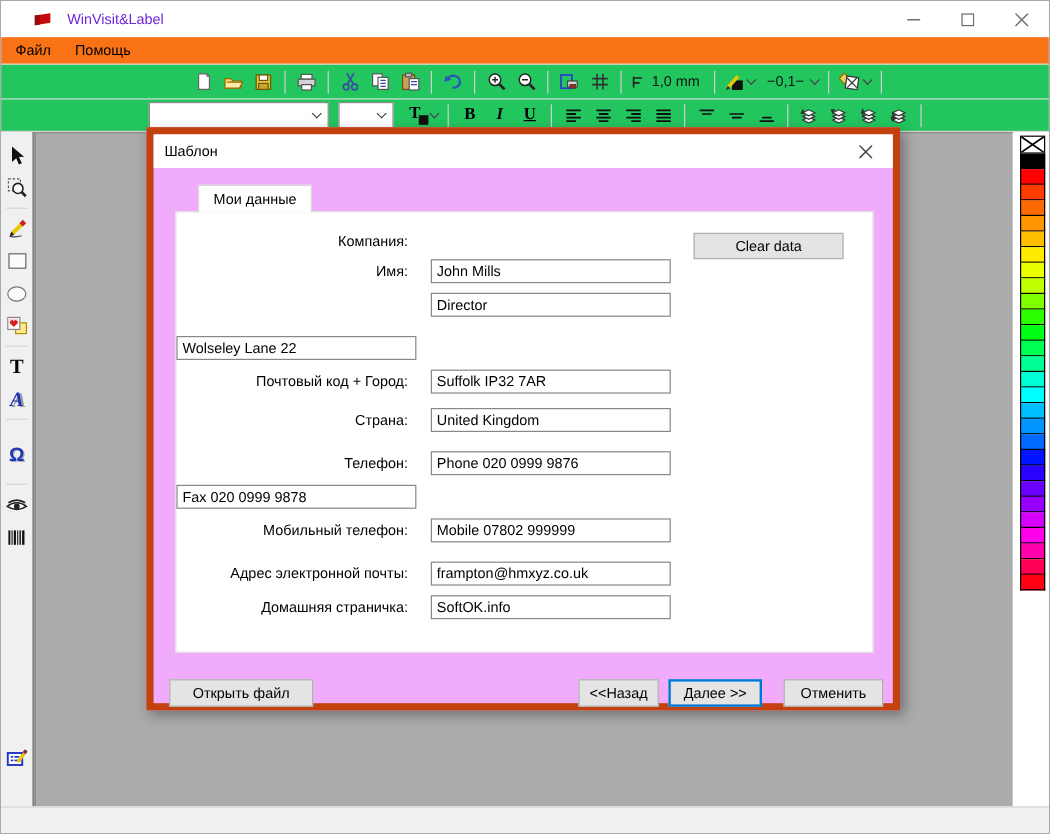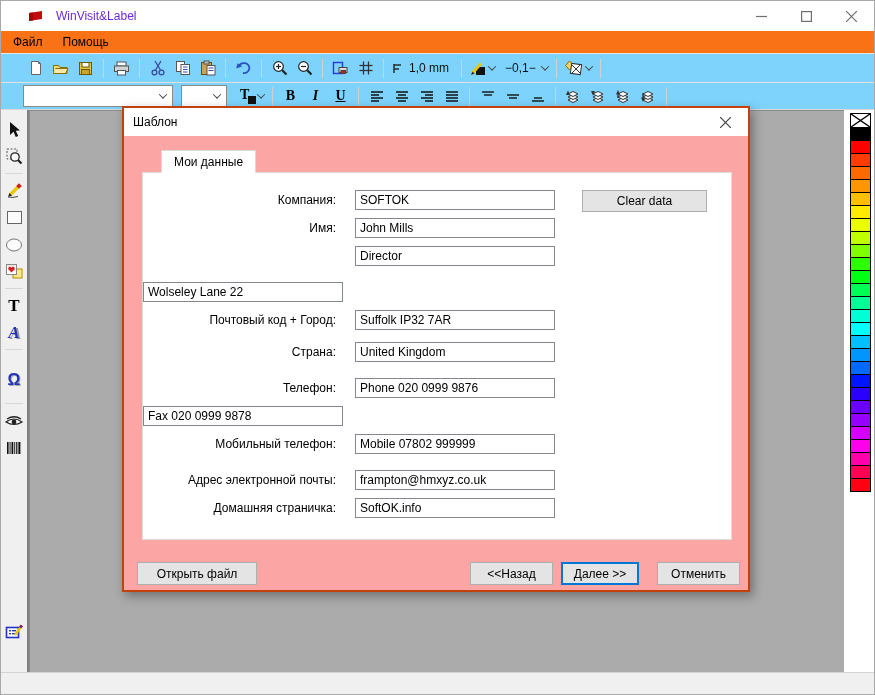--- a/index.html
+++ b/index.html
@@ -15,21 +15,21 @@
   .app-title { color:#6d28d9; margin-left:9px; }
   .win-controls { margin-left:auto; display:flex; height:30px; }
   .win-btn { width:45px; height:30px; display:flex; align-items:center; justify-content:center; }
   .win-btn svg { display:block; }
 
   
   .menubar { height:23px; display:flex; align-items:center; padding-left:2px; background:#f97316; border-bottom:1px solid #e8e8e8; flex:0 0 auto; }
   .menu-item { padding:3px 10px; }
 
   
-  .toolbar { display:flex; align-items:center; background:#7dd3fc; padding-left:22px; flex:0 0 auto; }
+  .toolbar { display:flex; align-items:center; background:#22c55e; padding-left:22px; flex:0 0 auto;justify-content:center; }
   .toolbar1 { height:29px; border-bottom:1px solid #e2e2e2; }
   .toolbar2 { height:27px; border-bottom:1px solid #d8d8d8; }
   .tbtn { min-width:25px; height:23px; display:flex; align-items:center; justify-content:center; gap:2px; background:transparent; border:1px solid transparent; padding:0 2px; }
   .tsep { width:1px; height:19px; background:#d0d0d0; margin:0 5px; flex:0 0 auto; }
   .tlabel { font-size:12px; color:#111; padding:0 4px; white-space:nowrap; }
   .caret { width:6px; height:6px; border-right:1.4px solid #444; border-bottom:1.4px solid #444; transform:rotate(45deg) translate(-1px,-1px); display:inline-block; }
   .combo { height:22px; background:#fff; border:1px solid #8a8a8a; display:flex; align-items:center; justify-content:flex-end; padding:0 6px; }
   .combo.font { width:150px; margin-right:8px; }
   .combo.size { width:46px; margin-right:10px; }
   .serifB { font-family:"Liberation Serif", serif; font-weight:bold; font-size:14px; }
@@ -45,35 +45,35 @@
   .palettecol { width:30px; background:#fff; display:flex; flex-direction:column; align-items:flex-end; padding:3px 3px 0 0; flex:0 0 auto; }
   .swatch { width:21px; height:13px; border:1px solid #000; border-top:none; }
   .swatch-none { width:21px; height:15px; border:1px solid #000; background:#fff; }
   [data-repeat] { display:flex; flex-direction:column; }
 
   
   .statusbar { height:22px; background:#f0f0f0; border-top:1px solid #d4d4d4; flex:0 0 auto; }
 
   
   .dialog { position:absolute; left:122px; top:106px; width:628px; height:486px;
-    background:#fca5a5; border:2px solid #c2410c; box-shadow:3px 4px 10px rgba(0,0,0,.35); z-index:10; }
+    background:#f0abfc; border:6px solid #c2410c; box-shadow:3px 4px 10px rgba(0,0,0,.35); z-index:10; }
   .dlg-titlebar { height:28px; background:#fff; display:flex; align-items:center; padding-left:9px; }
   .dlg-close { margin-left:auto; width:45px; height:28px; display:flex; align-items:center; justify-content:center; }
   .tabstrip { margin:13px 0 0 18px; position:relative; z-index:2;padding-left:19px; }
   .tab { display:inline-block; background:#fff; border:1px solid #d9d9d9; border-bottom:1px solid #fff; padding:4px 12px 3px; position:relative; top:1px; }
   .tabpage { margin:0 16px 0 18px; height:368px; background:#fff; border:1px solid #dcdcdc; position:relative; }
   .frow { display:flex; align-items:center;gap:12px; }
   .frow .flabel { width:200px; text-align:right; padding-right:7px; color:#000; }
   .frow input { width:200px; height:20px; border:1px solid #828790; font-family:"Liberation Sans",sans-serif; font-size:12px; padding:0 4px; color:#000; background:#fff; }
   .mt17{margin-top:17px;} .mt8{margin-top:8px;} .mt16{margin-top:16px;} .mt12{margin-top:12px;}
   .btn { height:23px; background:#e4e4e4; border:1px solid #aeaeae; font-family:"Liberation Sans",sans-serif; font-size:12px; color:#000; display:flex; align-items:center; justify-content:center; }
   .clear-btn { position:absolute; top:17px; right:24px; width:125px; height:22px; }
   .dlg-buttons { display:flex; align-items:center; margin:22px 8px 0 13px; }
   .btn-open { width:120px; }
-  .btn-back { width:83px; margin-left:auto; }
+  .btn-back { width:67px; margin-left:auto; }
   .btn-next { width:78px; margin-left:8px; border:2px solid #0078d7; }
   .btn-cancel { width:83px; margin-left:18px; }
 </style>
 </head>
 <body>
 
 <div class="window">
 
   <div class="titlebar">
     <svg width="19" height="13">
@@ -514,21 +514,20 @@
       </div>
   </div>
   <div class="tabstrip">
     <span class="tab">Мои данные</span>
   </div>
   <div class="tabpage">
     <button class="btn clear-btn">Clear data</button>
 
     <div class="frow mt17">
       <span class="flabel">Компания:</span>
-      <input type="text" value="SOFTOK" style="">
     </div>
     <div class="frow mt8">
       <span class="flabel">Имя:</span>
       <input type="text" value="John Mills" style="">
     </div>
     <div class="frow mt8">
       <span class="flabel"></span>
       <input type="text" value="Director" style="">
     </div>
     <div class="frow mt16">

